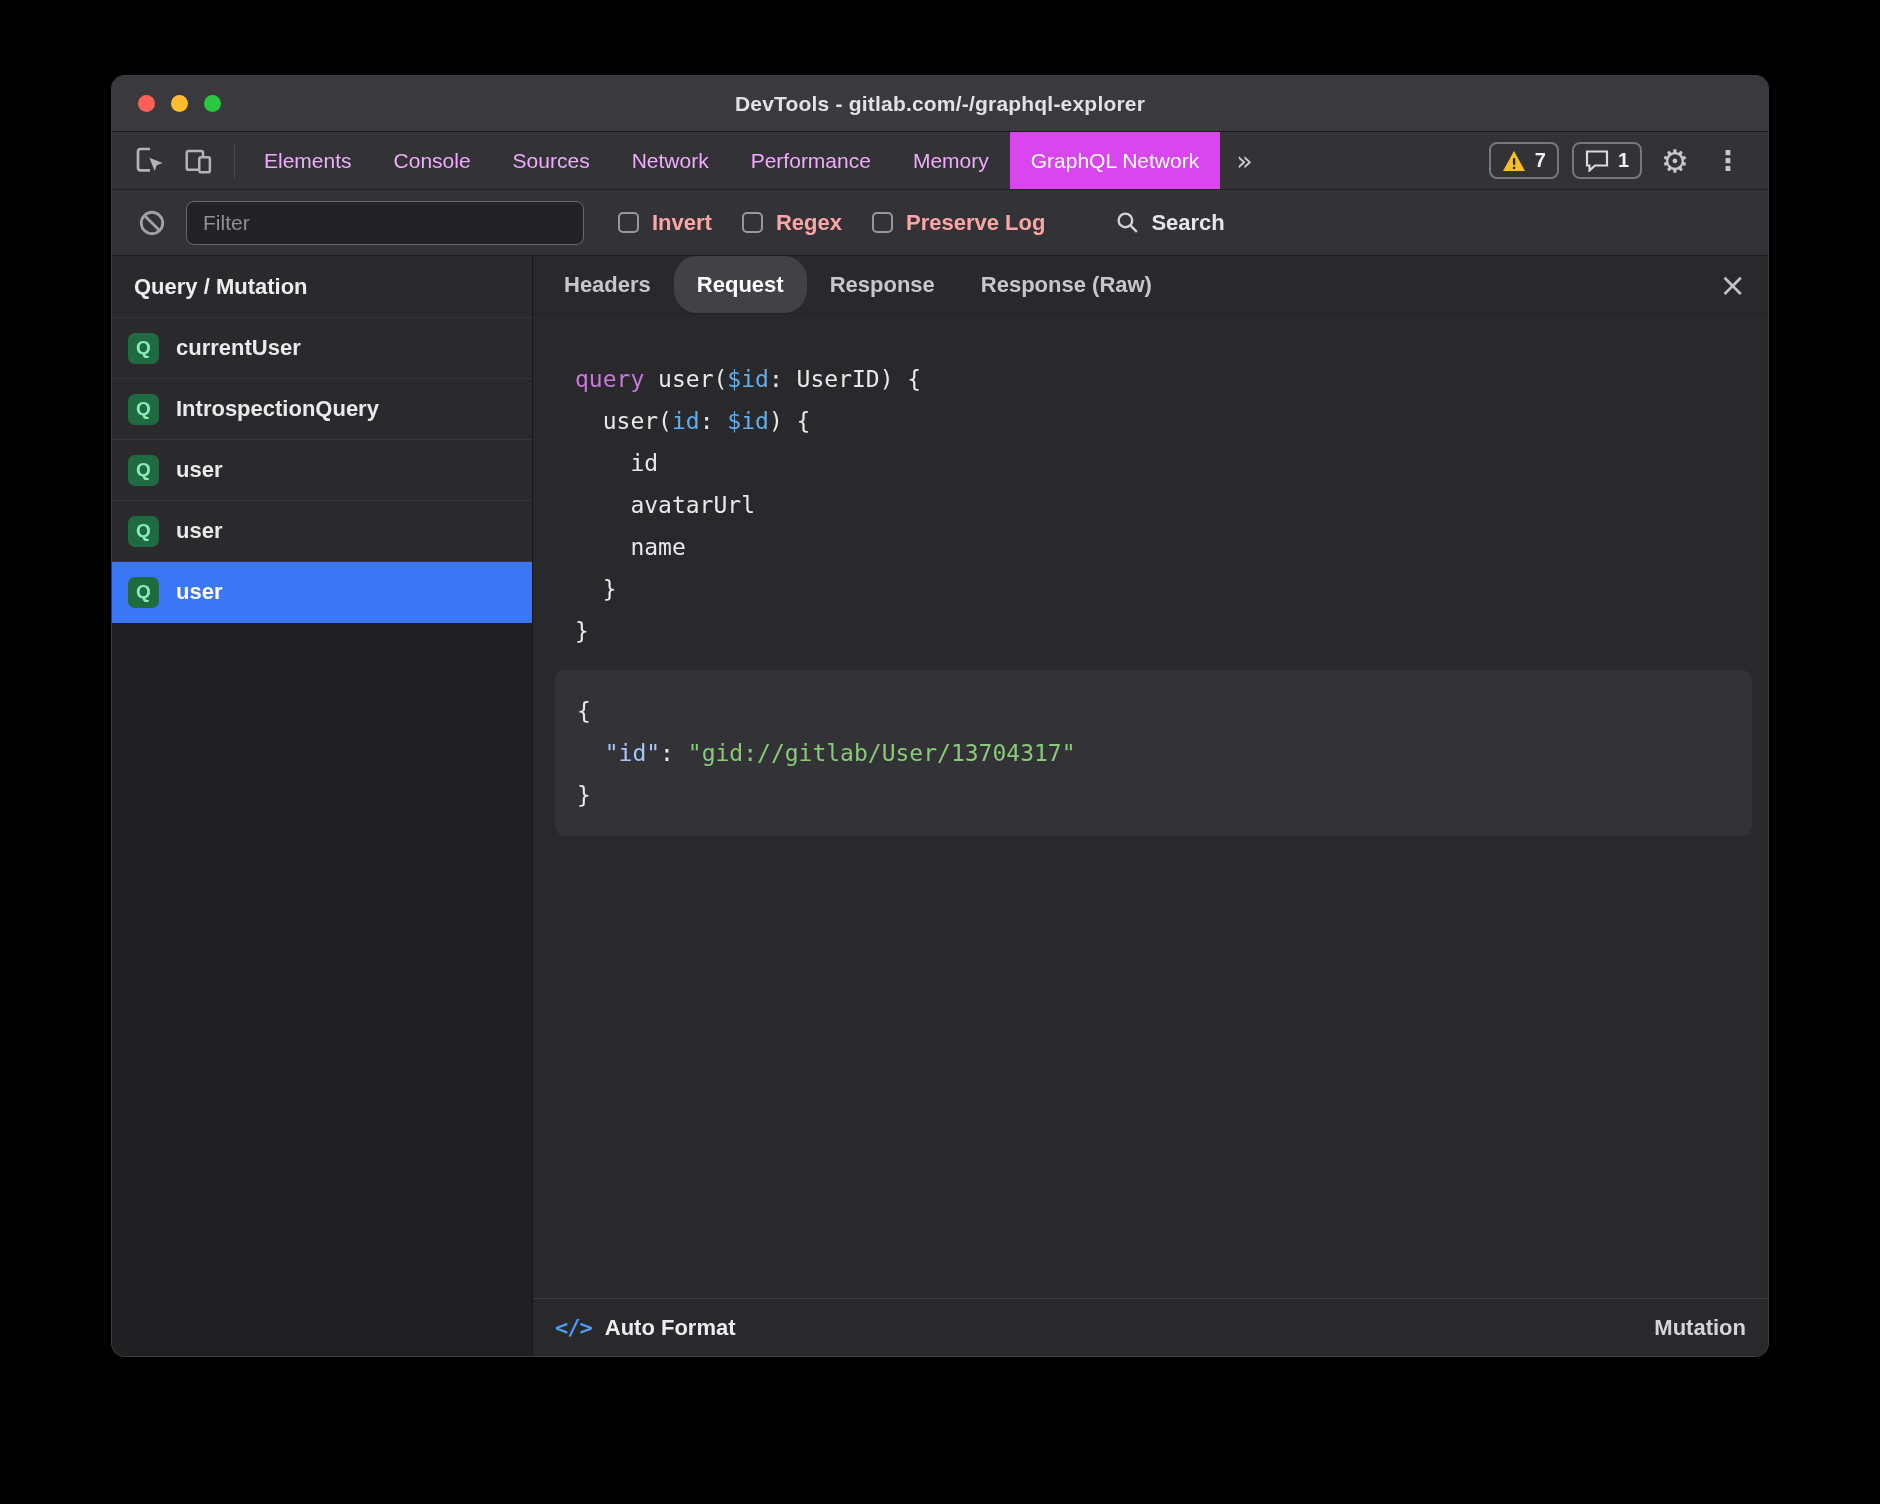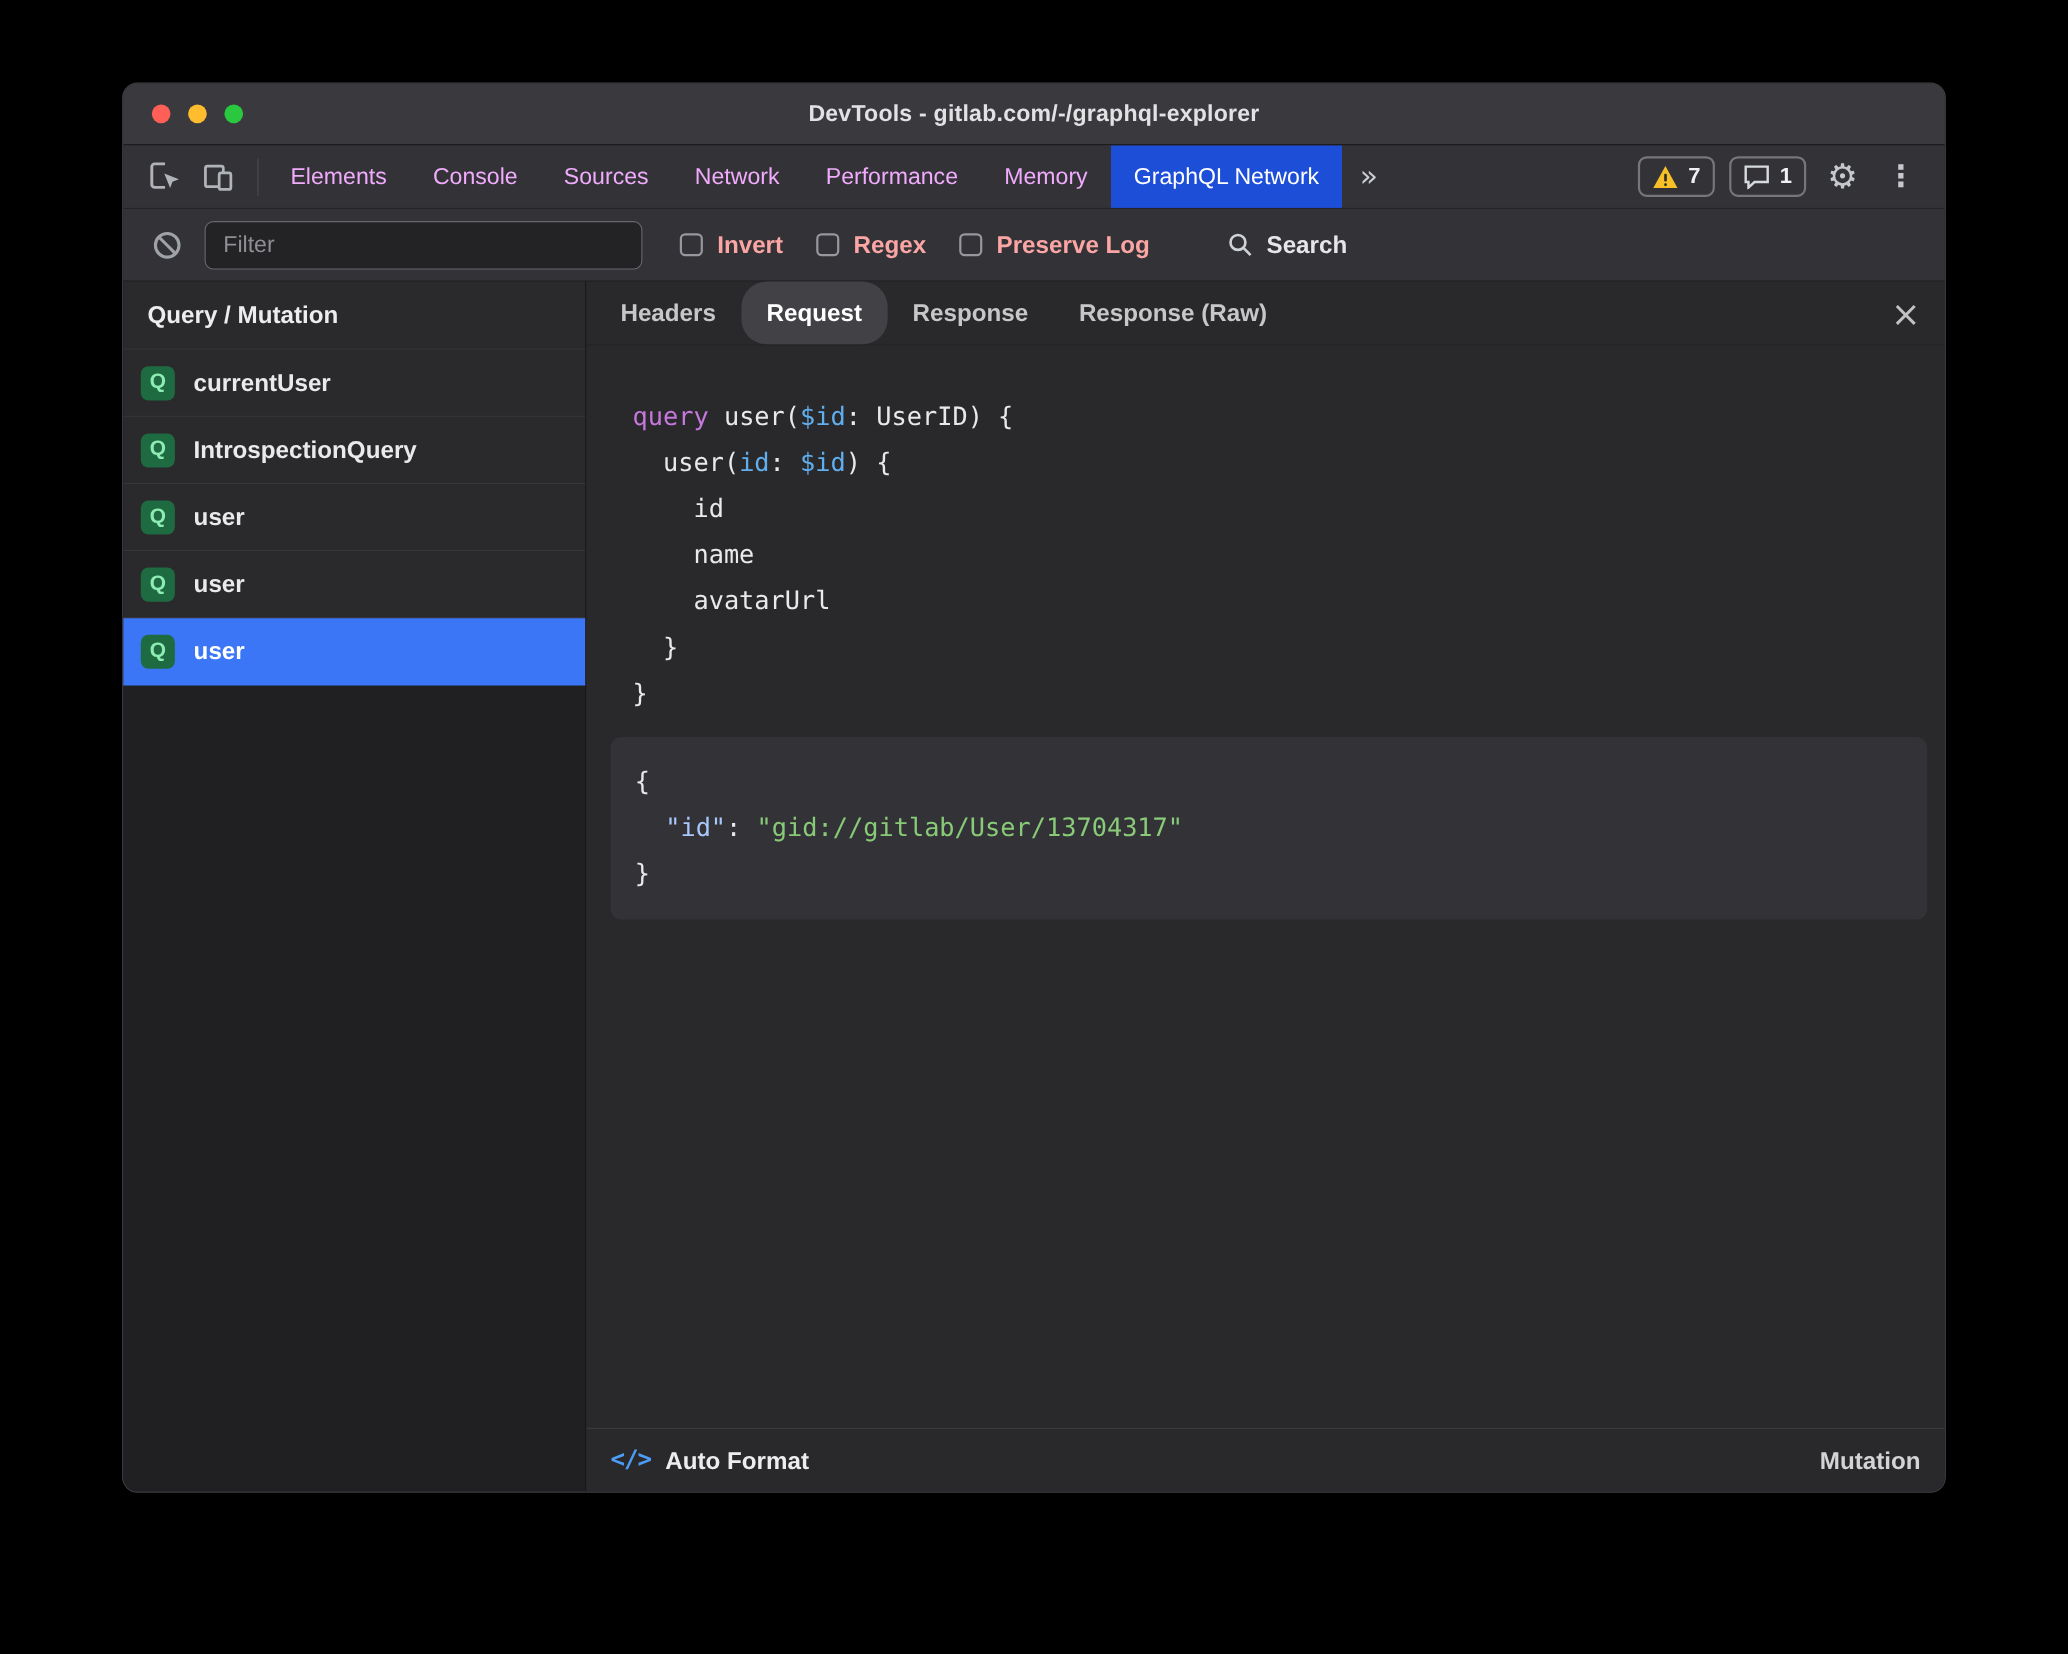--- a/index.html
+++ b/index.html
@@ -20,21 +20,21 @@
   .win-title { margin: 0 auto; font-size: 21px; font-weight: 700; color: #e2e2e4; letter-spacing: .2px; }
 
   
   .dtbar { flex: 0 0 58px; background: #333337; border-bottom: 1px solid #242427;
     display: flex; align-items: stretch; }
   .dt-left { display: flex; align-items: center; padding-left: 18px; gap: 8px; }
   .icon-btn { width: 40px; height: 40px; display: flex; align-items: center; justify-content: center; }
   .vsep { width: 1px; height: 34px; background: #4c4c50; margin: auto 8px; }
   .dt-tabs { display: flex; align-items: stretch; }
   .dt-tab { padding: 0 21px; display: flex; align-items: center; font-size: 21px; color: #f0abfc; white-space: nowrap; cursor: default; }
-  .dt-tab.selected { background: #1d4ed8; color: #ffffff; font-weight: 500; }
+  .dt-tab.selected { background: #d946ef; color: #ffffff; font-weight: 500; }
   .chevron { display: flex; align-items: center; padding: 0 16px; color: #c9ccd1; font-size: 27px; font-family: "DejaVu Sans", sans-serif; }
   .dt-right { margin-left: auto; display: flex; align-items: center; gap: 13px; padding-right: 20px; }
   .badge { height: 37px; border: 2px solid #77777b; border-radius: 8px; display: flex;
     align-items: center; gap: 9px; padding: 0 11px; }
   .badge-count { font-size: 20px; font-weight: 700; color: #f0f0f2; }
   .glyph { font-family: "DejaVu Sans", sans-serif; color: #c5c8cc; }
   .gear { font-size: 31px; } .kebab { font-size: 27px; font-weight: 700; }
 
   
   .filterbar { flex: 0 0 66px; background: #333337; border-bottom: 1px solid #1c1c1e;
@@ -233,22 +233,22 @@
           <div class="ptab">Response</div>
           <div class="ptab">Response (Raw)</div>
           <span class="panel-close">×</span>
         </div>
 
       <div class="panel-body">
         <div>
             <div class="code-line"><span class="tok-kw">query </span><span class="tok-pl">user(</span><span class="tok-var">$id</span><span class="tok-pl">: UserID) {</span></div>
             <div class="code-line"><span class="tok-pl">  user(</span><span class="tok-arg">id</span><span class="tok-pl">: </span><span class="tok-var">$id</span><span class="tok-pl">) {</span></div>
             <div class="code-line"><span class="tok-pl">    id</span></div>
+            <div class="code-line"><span class="tok-pl">    avatarUrl</span></div>
             <div class="code-line"><span class="tok-pl">    name</span></div>
-            <div class="code-line"><span class="tok-pl">    avatarUrl</span></div>
             <div class="code-line"><span class="tok-pl">  }</span></div>
             <div class="code-line"><span class="tok-pl">}</span></div>
           </div>
 
 
         <div class="vars-box">
           <div>
               <div class="code-line"><span class="tok-pl">{</span></div>
               <div class="code-line"><span class="tok-pl">  </span><span class="tok-key">"id"</span><span class="tok-pl">: </span><span class="tok-str">"gid://gitlab/User/13704317"</span></div>
               <div class="code-line"><span class="tok-pl">}</span></div>

